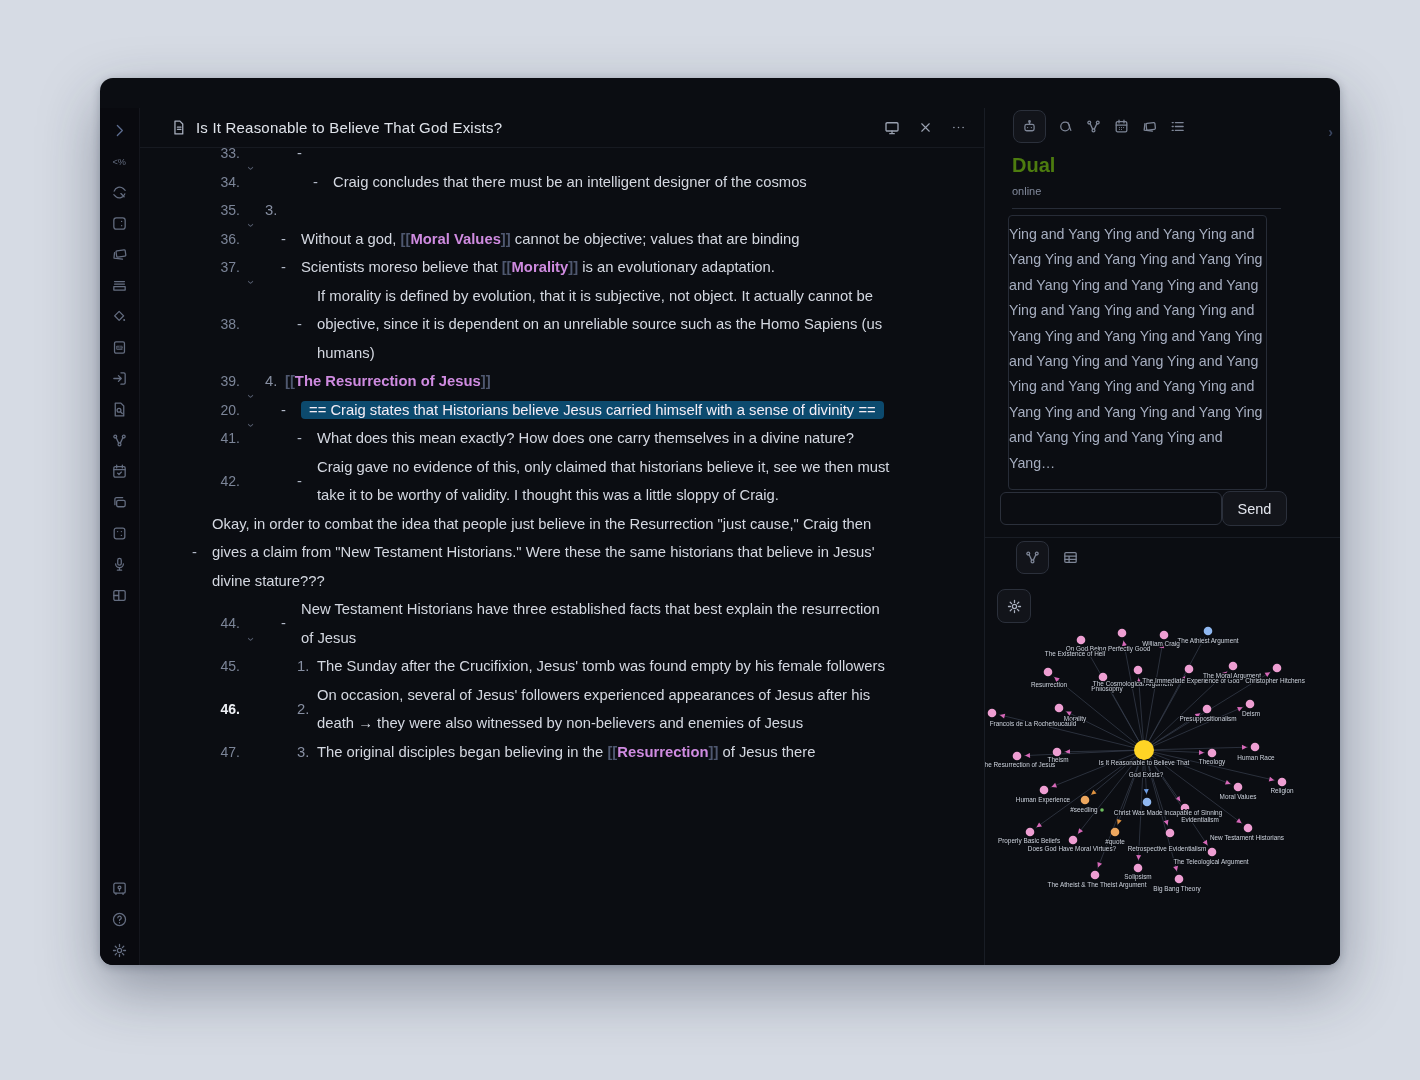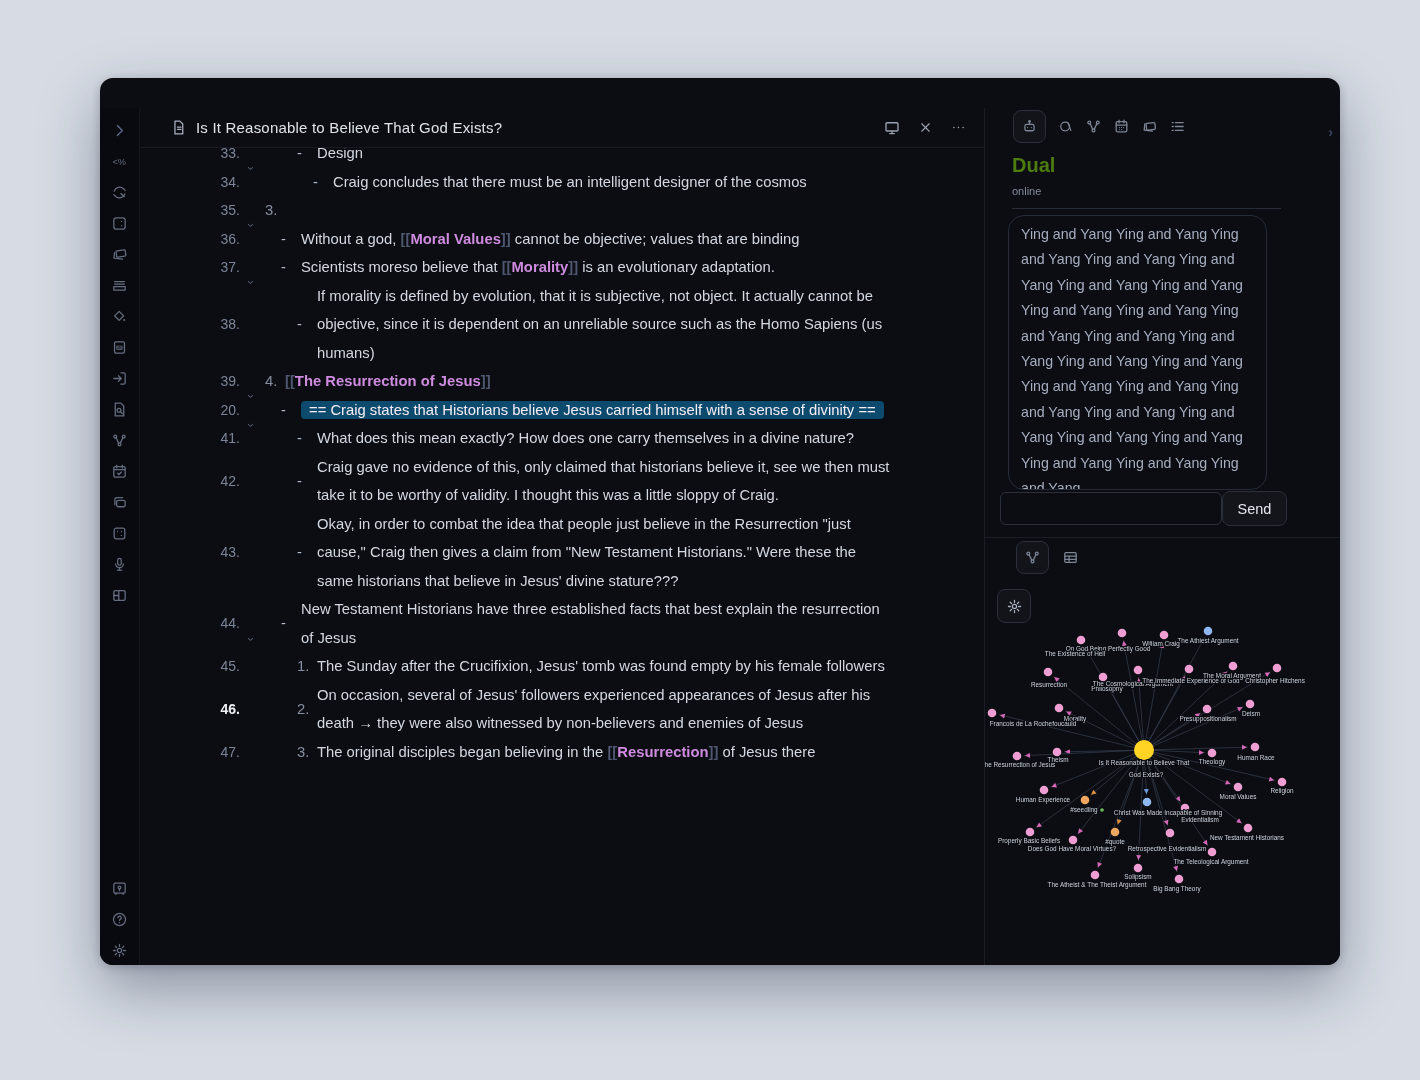--- a/index.html
+++ b/index.html
@@ -36,21 +36,21 @@
   .hl{background:#0c4a6e;color:#f6eef6;padding:1px 8px;border-radius:4px;-webkit-box-decoration-break:clone;box-decoration-break:clone;margin-top:36px;}
   
   .panel{position:absolute;right:0;top:30px;bottom:0;width:355px;border-left:1px solid #191d25;background:#0b0d12;}
   .ptabs{position:absolute;left:28px;top:2px;display:flex;align-items:center;gap:11px;color:#7d8596;}
   .tabbox{width:31px;height:31px;border:1px solid #2b303b;border-radius:8px;background:#12141a;display:flex;align-items:center;justify-content:center;}
   .pi{width:17px;height:17px;display:block;}
   .pchev{position:absolute;right:7px;top:16px;color:#3a4560;font-size:14px;font-weight:700;}
   .dual-title{position:absolute;left:27px;top:46px;font-size:20px;font-weight:700;color:#4d7c0f;}
   .dual-status{position:absolute;left:27px;top:77px;font-size:11px;color:#828a9c;}
   .pdiv1{position:absolute;left:27px;top:100px;width:269px;border-top:1px solid #272c37;}
-  .chatbox{position:absolute;left:23px;top:107px;width:259px;height:275px;box-sizing:border-box;border:1px solid #272c37;border-radius:16px;padding:6px 12px;color:#a6aec0;font-size:14.2px;line-height:25.4px;overflow:hidden;}
+  .chatbox{position:absolute;left:23px;top:107px;width:259px;height:275px;box-sizing:border-box;border:1px solid #272c37;border-radius:4px;padding:6px 0;color:#a6aec0;font-size:14.2px;line-height:25.4px;overflow:hidden;}
   .inrow{position:absolute;left:15px;top:383px;display:flex;align-items:center;}
   .chatinput{width:222px;height:33px;box-sizing:border-box;background:transparent;border:1px solid #2b303b;border-radius:6px;color:#d4d8e1;font-family:"Liberation Sans",sans-serif;font-size:14px;padding:0 10px;outline:none;}
   .sendbtn{width:65px;height:35px;box-sizing:border-box;border:1px solid #2b303b;border-radius:8px;background:#13151b;color:#e3e6ee;font-size:14.5px;font-family:"Liberation Sans",sans-serif;}
   .pdiv2{position:absolute;left:0;right:0;top:429px;border-top:1px solid #191d25;}
   .gtabs{position:absolute;left:31px;top:433px;display:flex;align-items:center;gap:13px;color:#7d8596;}
   .gearbtn{position:absolute;left:12px;top:481px;width:32px;height:32px;border:1px solid #2b303b;border-radius:8px;background:#12141a;display:flex;align-items:center;justify-content:center;color:#aab0bf;}
   .graphwrap{position:absolute;left:0;top:512px;width:355px;height:345px;}
   svg text{font-family:"Liberation Sans",sans-serif;}
 </style>
 </head>
@@ -182,21 +182,20 @@
     <div class="edbody">
       <div>
           <div class="row">
             <div class="num">33.</div>
             <div class="chev">
               <span class="cv">›</span>
             </div>
             <div class="g"></div>
             <div class="g"></div>
             <div class="marker">-</div>
-            <div class="text"><span class="t">Design</span></div>
           </div>
           <div class="row">
             <div class="num">34.</div>
             <div class="chev"></div>
             <div class="g"></div>
             <div class="g"></div>
             <div class="g"></div>
             <div class="marker">-</div>
             <div class="text"><span class="t">Craig concludes that there must be an intelligent designer of the cosmos</span></div>
           </div>
@@ -258,21 +257,20 @@
           </div>
           <div class="row">
             <div class="num">42.</div>
             <div class="chev"></div>
             <div class="g"></div>
             <div class="g"></div>
             <div class="marker">-</div>
             <div class="text"><span class="t">Craig gave no evidence of this, only claimed that historians believe it, see we then must take it to be worthy of validity. I thought this was a little sloppy of Craig.</span></div>
           </div>
           <div class="row">
-            <div class="num">43.</div>
             <div class="chev"></div>
             <div class="g"></div>
             <div class="g"></div>
             <div class="marker">-</div>
             <div class="text"><span class="t">Okay, in order to combat the idea that people just believe in the Resurrection "just cause," Craig then gives a claim from "New Testament Historians." Were these the same historians that believe in Jesus' divine stature???</span></div>
           </div>
           <div class="row">
             <div class="num">44.</div>
             <div class="chev">
               <span class="cv">›</span>

